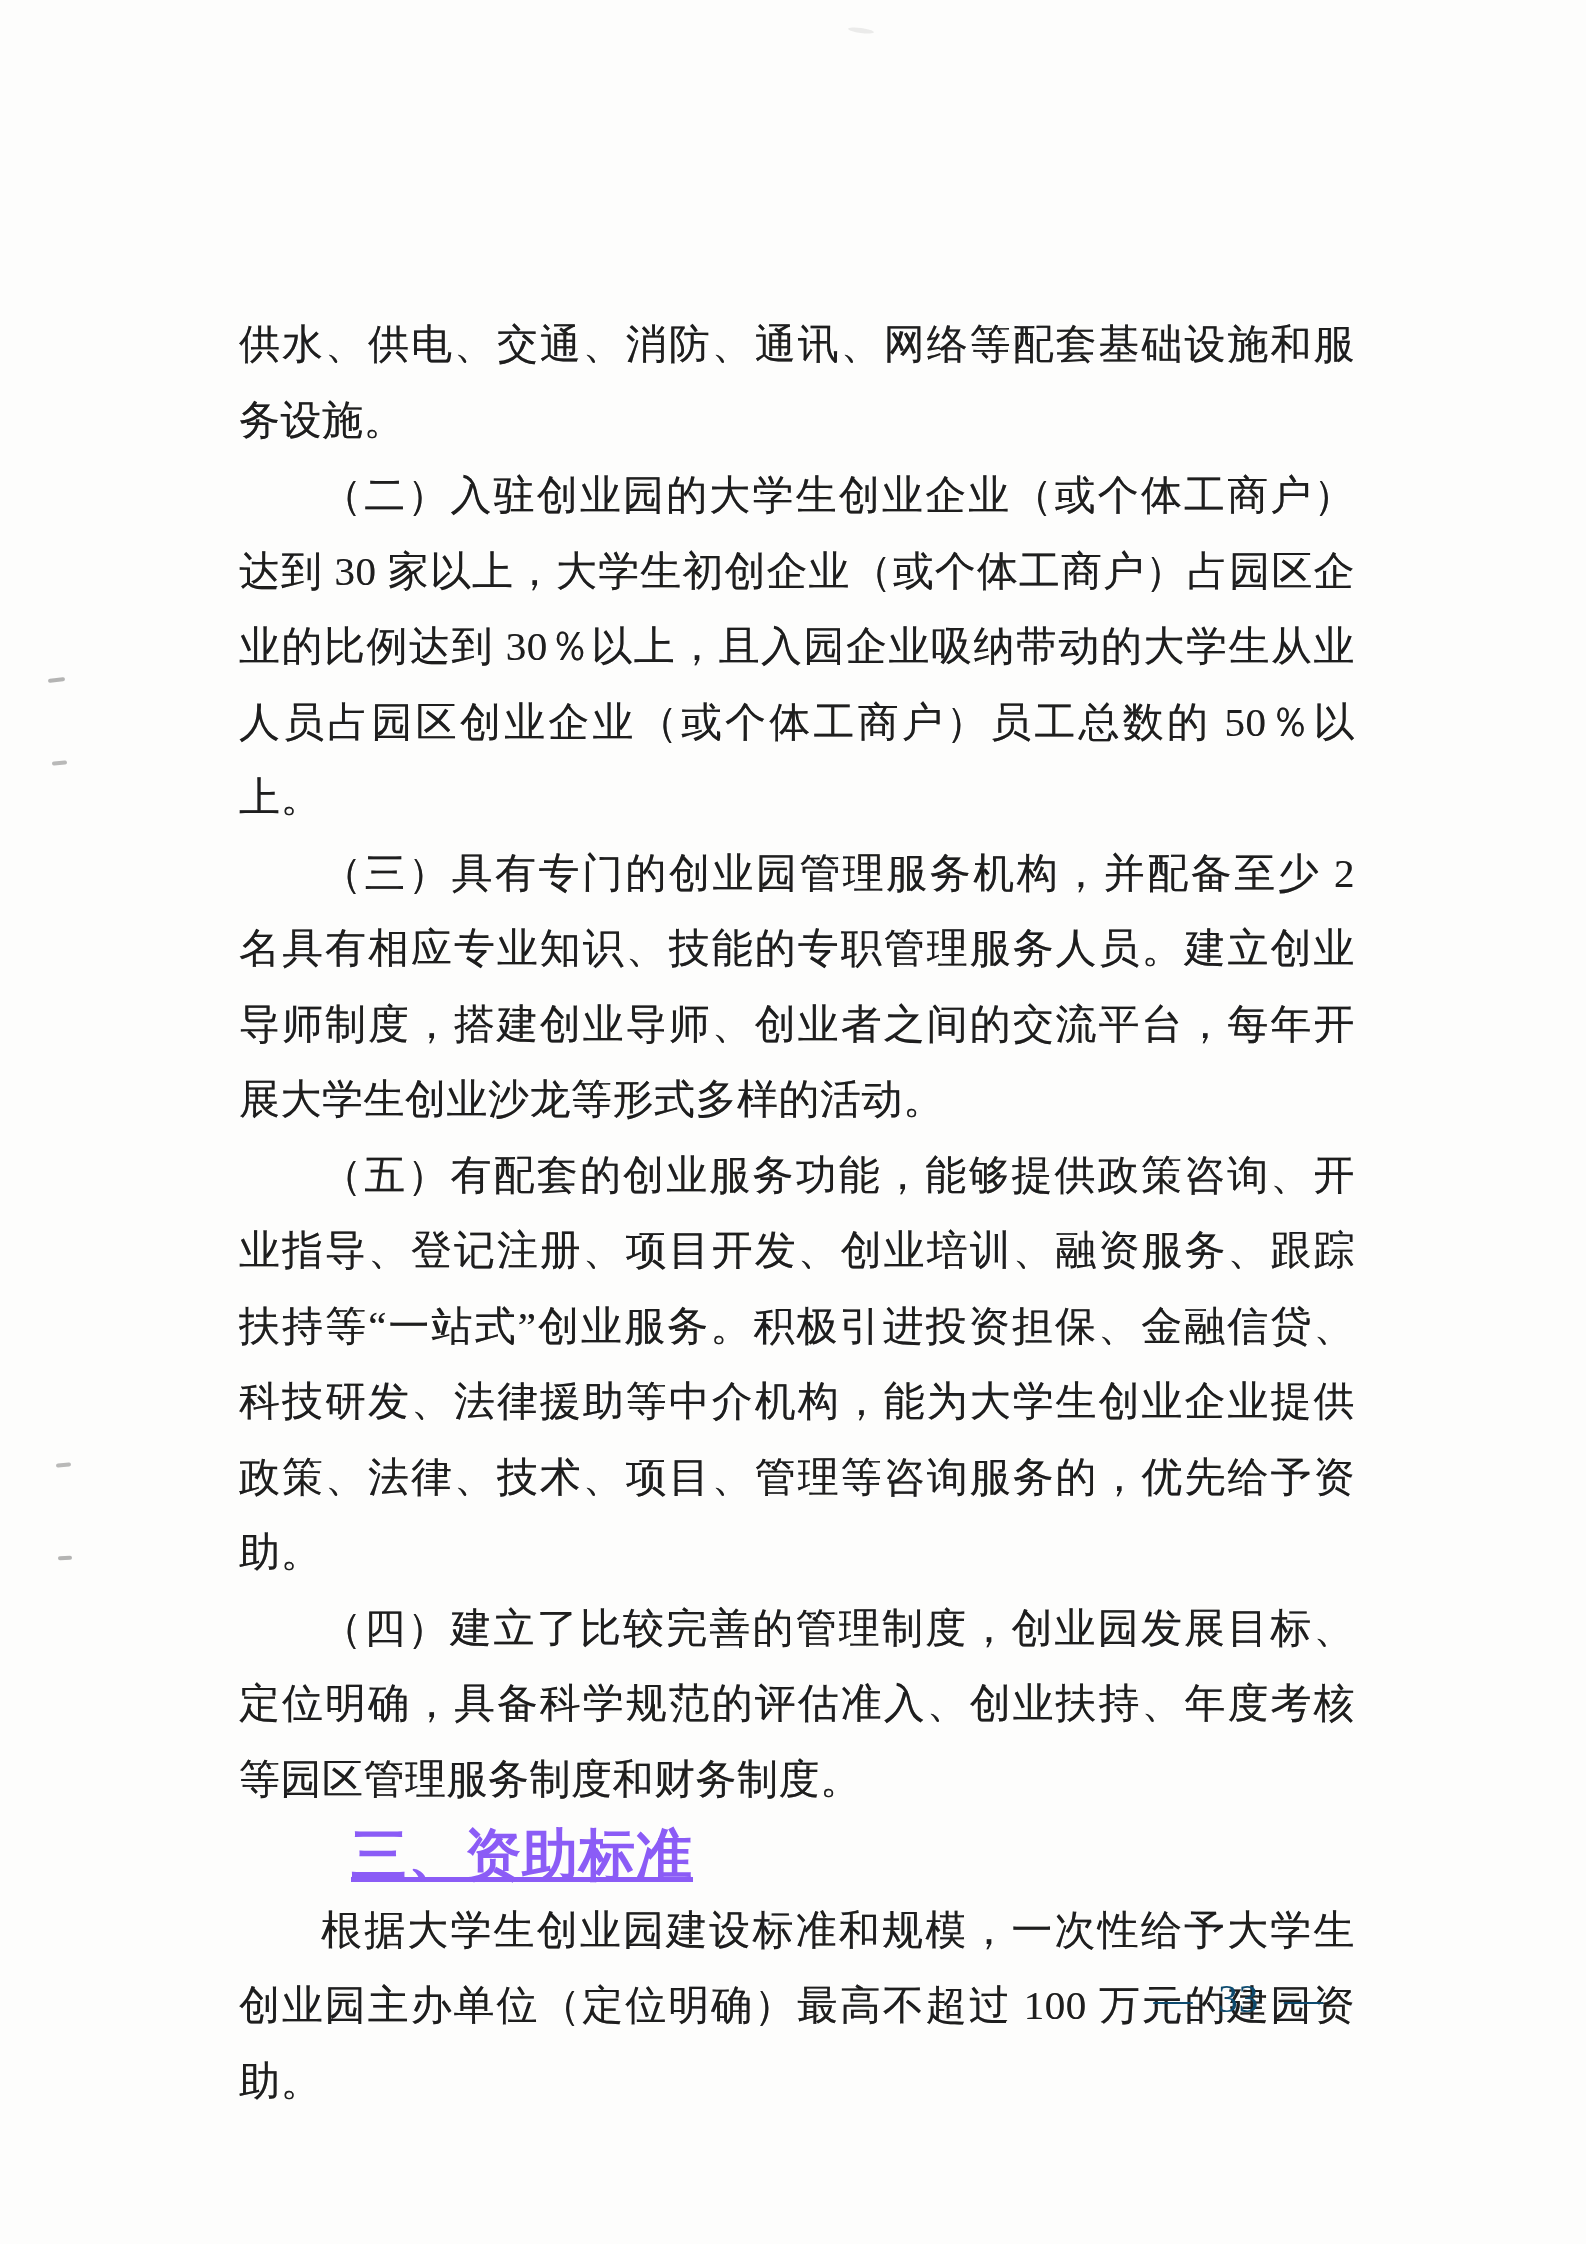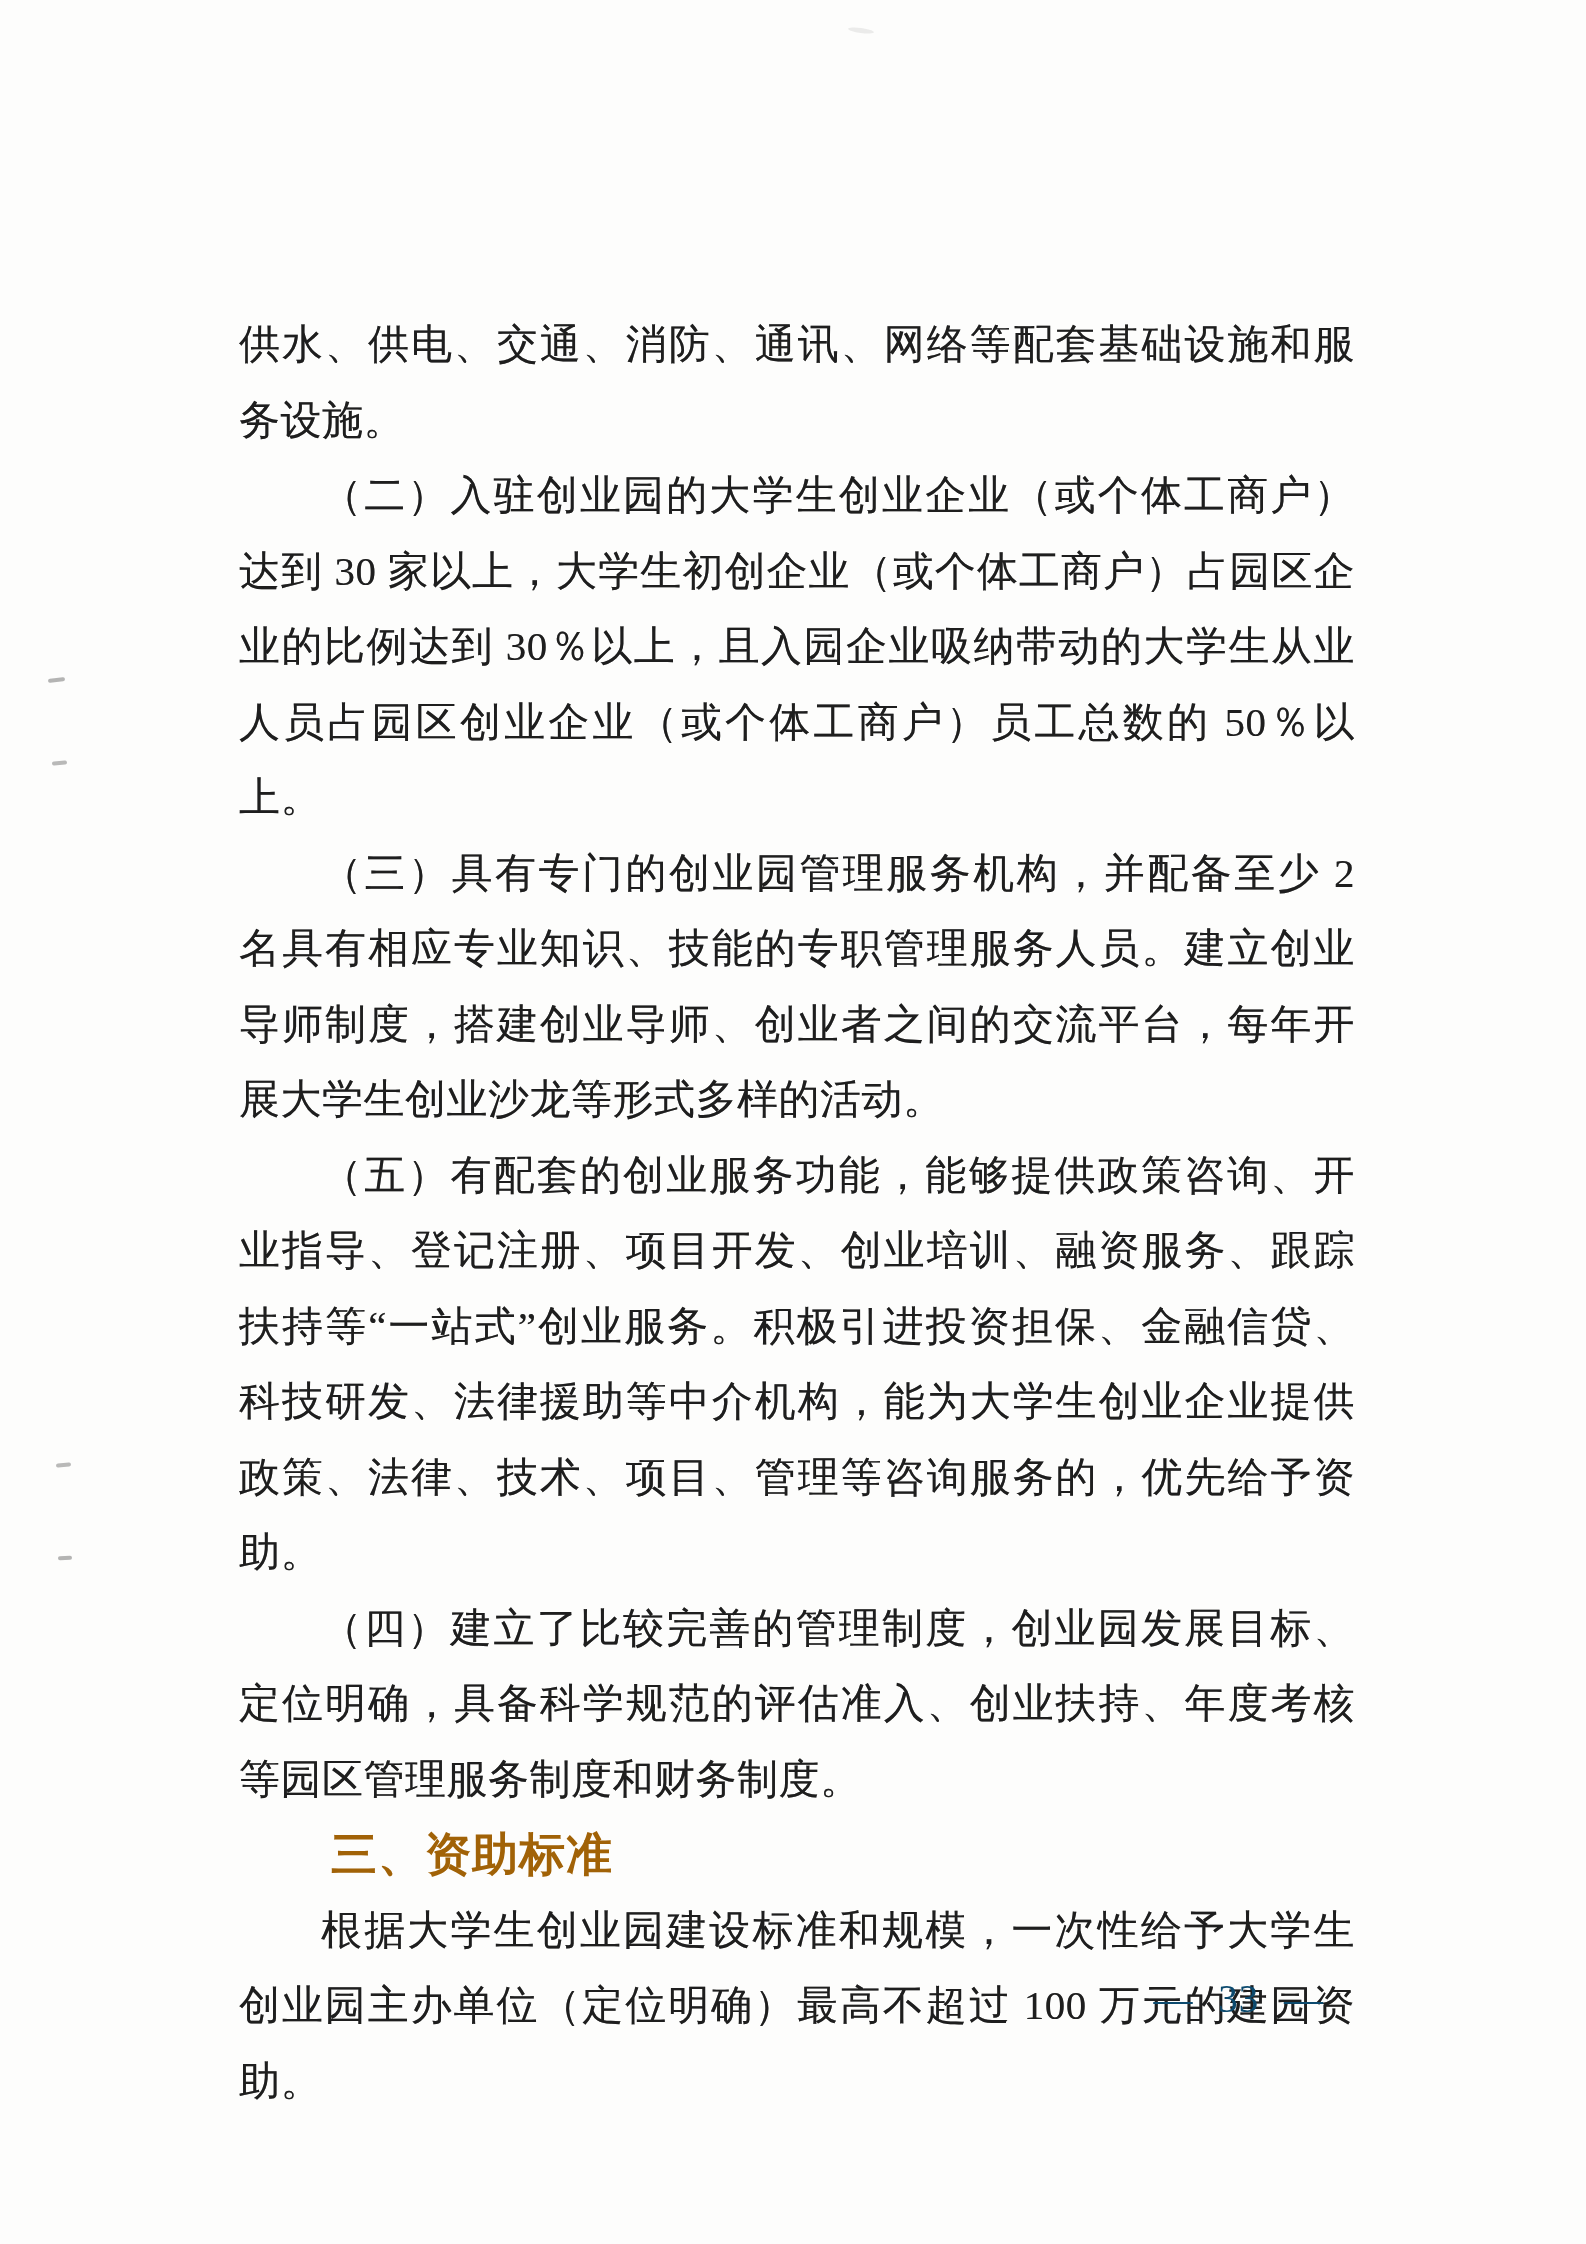--- a/index.html
+++ b/index.html
@@ -37,26 +37,27 @@
     text-indent: 0;
     
     text-shadow: 0 0 0.6px rgba(30,30,30,0.55);
   }
   .para.indent {
     text-indent: 2em;
   }
   .heading {
     margin: 0;
     font-family: "Liberation Sans", sans-serif;
-    font-size: 46px;
+    font-size: 56px;
     font-weight: 700;
     line-height: 75.5px;
     text-indent: 2em;
-    color: #a16207;
+    color: #8b5cf6;
     letter-spacing: 1px;
+    text-decoration: underline;
   }
   .page-number {
     position: absolute;
     top: 1976px;
     right: 262px;
     font-size: 39px;
     color: #0c4a6e;
     letter-spacing: 1px;
     word-spacing: 14px;
     font-family: "Liberation Serif", serif;

